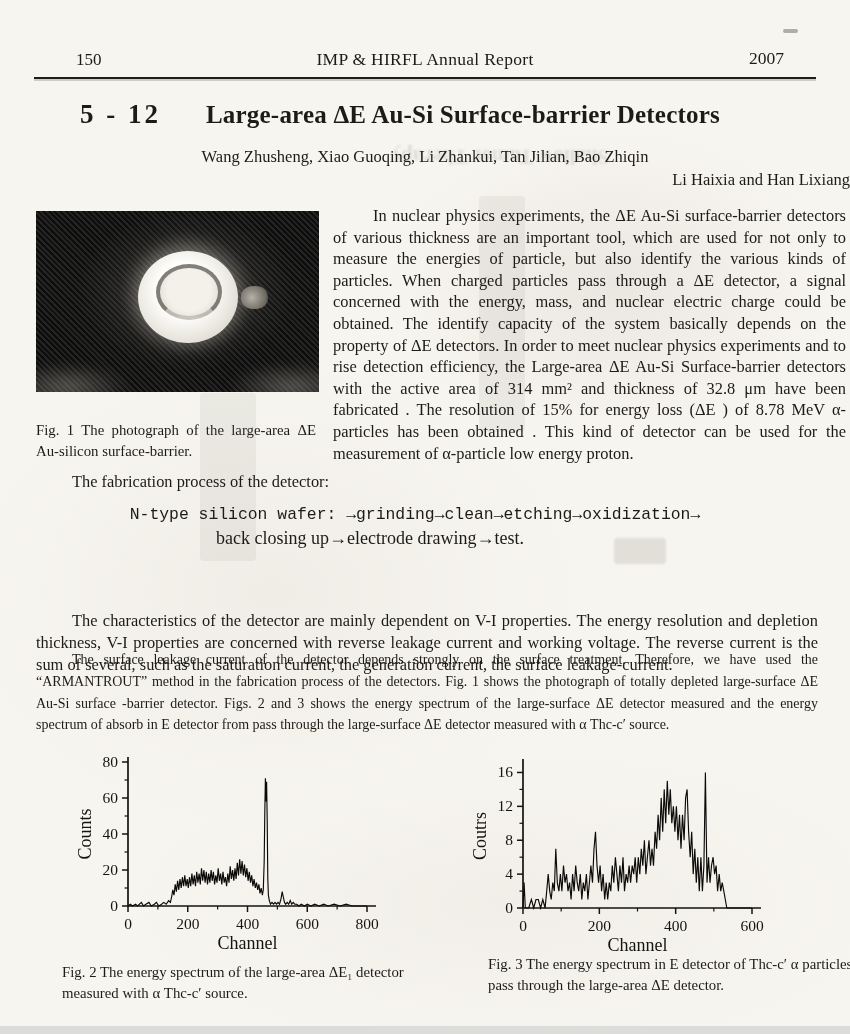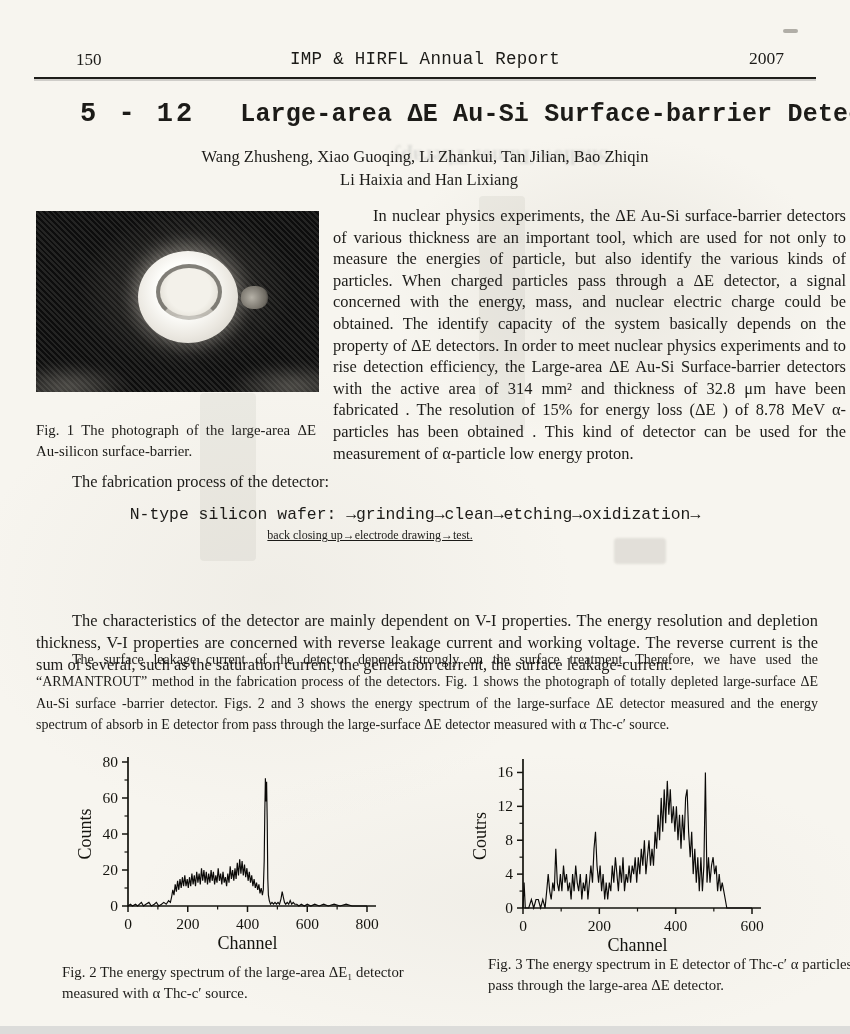--- a/index.html
+++ b/index.html
@@ -6,31 +6,31 @@
   body{background:#dcdcda;font-family:"Liberation Serif","DejaVu Serif",serif;}
   .page{
     position:relative;width:850px;height:1026px;margin:0 auto;overflow:hidden;color:#1c1b18;
     background:
       radial-gradient(ellipse 320px 220px at 72% 28%, rgba(200,196,184,.28), transparent 70%),
       radial-gradient(ellipse 420px 320px at 32% 58%, rgba(206,202,192,.18), transparent 72%),
       radial-gradient(ellipse 500px 200px at 60% 88%, rgba(204,200,190,.15), transparent 75%),
       #f7f5ef;
   }
   .hdr-left{position:absolute;left:76px;top:50px;font-size:17px;}
-  .hdr-center{position:absolute;left:0;right:0;top:49px;text-align:center;font-size:17.5px;letter-spacing:.3px;font-family:Liberation Mono, monospace;}
+  .hdr-center{position:absolute;left:0;right:0;top:49px;text-align:center;font-size:17.5px;letter-spacing:.3px;}
   .hdr-right{position:absolute;right:66px;top:48px;font-size:17.5px;}
   .hdr-rule{position:absolute;left:34px;right:34px;top:77px;height:2px;background:#1e1d1a;box-shadow:0 2px 0 rgba(30,29,26,.18);}
   .speck{position:absolute;left:783px;top:29px;width:15px;height:4px;background:rgba(90,88,80,.45);border-radius:2px;}
 
-  .title-row{position:absolute;left:80px;top:99px;right:40px;display:flex;align-items:baseline;font-family:Liberation Mono, monospace;}
+  .title-row{position:absolute;left:80px;top:99px;right:40px;display:flex;align-items:baseline;}
   .sec-num{font-size:27px;font-weight:700;letter-spacing:3px;white-space:nowrap;}
   .art-title{font-size:25px;font-weight:700;margin-left:45px;letter-spacing:.2px;white-space:nowrap;}
   .ghost-title{position:absolute;left:320px;top:144px;width:360px;text-align:center;font-weight:700;font-size:21px;color:rgba(55,58,70,.13);transform:rotate(180deg);filter:blur(1.2px);}
   .authors1{position:absolute;left:0;right:0;top:147px;text-align:center;font-size:16.5px;}
-  .authors2{position:absolute;left:8px;right:0;top:170px;text-align:center;font-size:16.5px;}
+  .authors2{position:absolute;left:8px;right:0;top:170px;text-align:right;font-size:16.5px;}
 
   
   .photo{position:absolute;left:36px;top:211px;width:283px;height:181px;overflow:hidden;
     background:
       radial-gradient(ellipse 150px 110px at 53% 44%, rgba(168,163,152,.30), rgba(95,92,85,.12) 55%, transparent 72%),
       repeating-linear-gradient(45deg,#0d0d0d 0 2px,#242423 2px 4px);}
   .ph-glow{position:absolute;left:28%;top:14%;width:50%;height:60%;border-radius:50%;background:radial-gradient(circle, rgba(198,193,182,.38), transparent 70%);filter:blur(7px);}
   .ph-ring{position:absolute;left:102px;top:40px;width:100px;height:92px;border-radius:50%;
     background:radial-gradient(circle at 46% 42%, #fdfdfa 0 36%, #ebe8e1 62%, #c9c5bb 100%);
     box-shadow:0 0 16px 5px rgba(215,210,196,.28);}
@@ -42,21 +42,21 @@
   .ph-corner{position:absolute;bottom:-20px;width:130px;height:50px;border-radius:50%;
     background:radial-gradient(ellipse, rgba(148,144,135,.5), transparent 70%);filter:blur(5px);}
   .ph-corner.left{left:-34px;}
   .ph-corner.right{right:-38px;}
 
   .fig1-caption{position:absolute;left:36px;top:420px;width:280px;font-size:14.8px;line-height:1.42;text-align:justify;}
 
   .intro{position:absolute;left:333px;top:205px;width:513px;font-size:16.4px;line-height:21.6px;text-align:justify;text-indent:40px;}
   .fab-lead{position:absolute;left:36px;top:472px;right:34px;font-size:16.4px;text-indent:36px;}
   .flow1{position:absolute;left:0;right:20px;top:505px;text-align:center;font-size:16.4px;font-family:Liberation Mono, monospace;}
-  .flow2{position:absolute;left:0;right:110px;top:528px;text-align:center;font-size:12px;text-decoration:underline;}
+  .flow2{position:absolute;left:0;right:110px;top:528px;text-align:center;font-size:18px;}
   .para2{position:absolute;left:36px;right:32px;top:562px;font-size:16.4px;line-height:21.8px;text-align:justify;text-indent:36px;margin-top:48px;}
   .para3{position:absolute;left:36px;right:32px;top:649px;font-size:14px;line-height:21.8px;text-align:justify;text-indent:36px;}
 
   .ghostband{position:absolute;background:rgba(118,112,100,.085);border-radius:4px;}
   .gb1{left:200px;top:393px;width:56px;height:168px;}
   .gb2{left:479px;top:196px;width:46px;height:236px;}
   .gb3{left:614px;top:538px;width:52px;height:26px;background:rgba(100,95,85,.14);filter:blur(1px);}
 
   svg.chart{position:absolute;overflow:visible;}
   svg.chart text{font-family:"Liberation Serif","DejaVu Serif",serif;}

